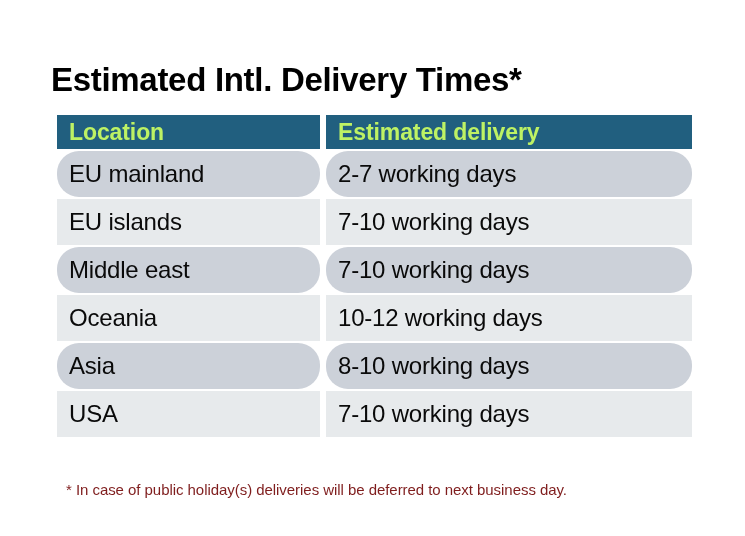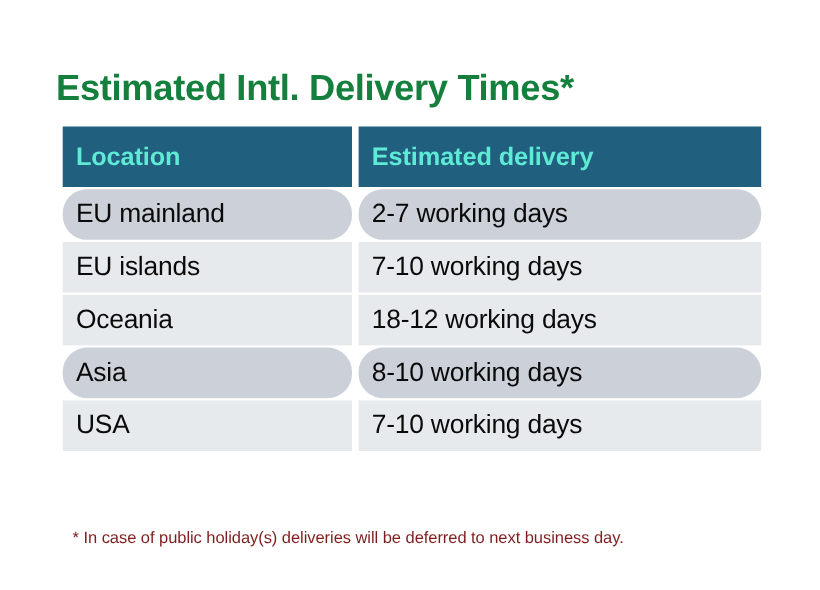--- a/index.html
+++ b/index.html
@@ -23,21 +23,21 @@
     background: #ffffff;
   }
 
   .page-title {
     position: absolute;
     left: 51px;
     top: 38px;
     font-size: 33px;
     font-weight: 700;
     letter-spacing: -0.3px;
-    color: #15803d;
+    color: #000000;
     white-space: nowrap;
     line-height: 40px;
   }
 
   .delivery-table {
     position: absolute;
     left: 51px;
     top: 113px;
     width: 641px;
     border-collapse: separate;
@@ -52,25 +52,25 @@
   .delivery-table td {
     padding: 0 0 0 12px;
     margin: 0;
     height: 46px;
     vertical-align: middle;
     text-align: left;
   }
 
   .delivery-table thead th {
     background: #215f7f;
-    color: #5eead4;
+    color: #bef264;
     font-size: 23px;
     font-weight: 700;
     letter-spacing: -0.1px;
-    height: 55px;
+    height: 34px;
   }
 
   .delivery-table tbody tr.row-dark td {
     background: #ccd1d9;
     border-radius: 22px;
   }
   .delivery-table tbody tr.row-light td {
     background: #e7eaec;
   }
 
@@ -113,23 +113,27 @@
     </thead>
     <tbody>
       <tr class="row-dark">
         <td>EU mainland</td>
         <td>2-7 working days</td>
       </tr>
       <tr class="row-light">
         <td>EU islands</td>
         <td>7-10 working days</td>
       </tr>
+      <tr class="row-dark">
+        <td>Middle east</td>
+        <td>7-10 working days</td>
+      </tr>
       <tr class="row-light">
         <td>Oceania</td>
-        <td>18-12 working days</td>
+        <td>10-12 working days</td>
       </tr>
       <tr class="row-dark">
         <td>Asia</td>
         <td>8-10 working days</td>
       </tr>
       <tr class="row-light">
         <td>USA</td>
         <td>7-10 working days</td>
       </tr>
     </tbody>

